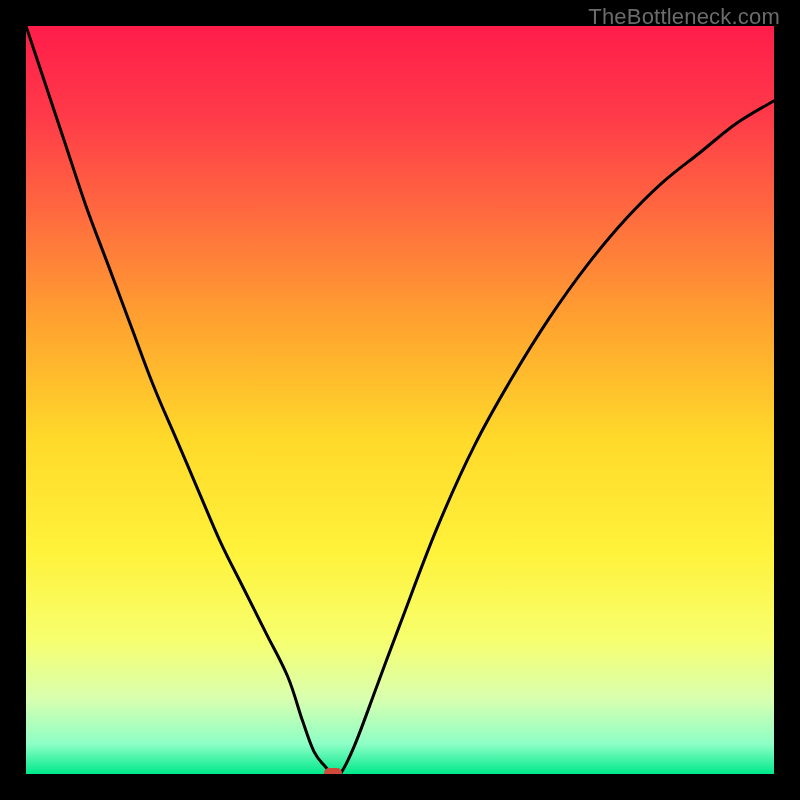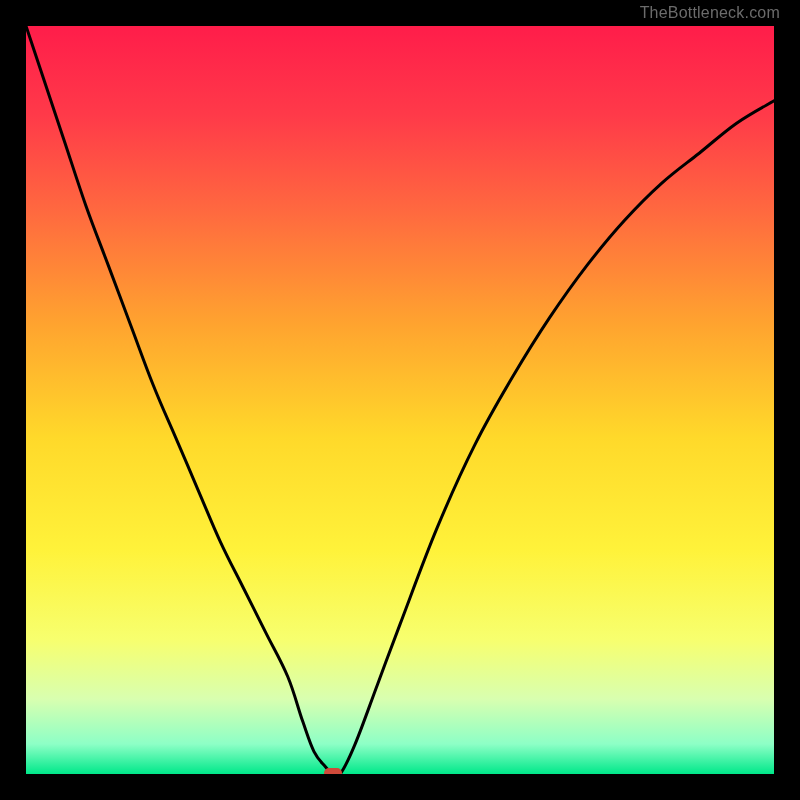--- a/index.html
+++ b/index.html
@@ -39,21 +39,21 @@
     left: 0;
     top: 0;
     width: 748px;
     height: 748px;
   }
   .watermark {
     position: absolute;
     top: 4px;
     right: 20px;
     color: #6b6b6b;
-    font-size: 16px;
+    font-size: 22px;
     font-weight: 500;
     letter-spacing: 0.2px;
   }
   .marker {
     position: absolute;
     border-radius: 5px;
     background: #cf4a3a;
   }
 </style>
 </head>

